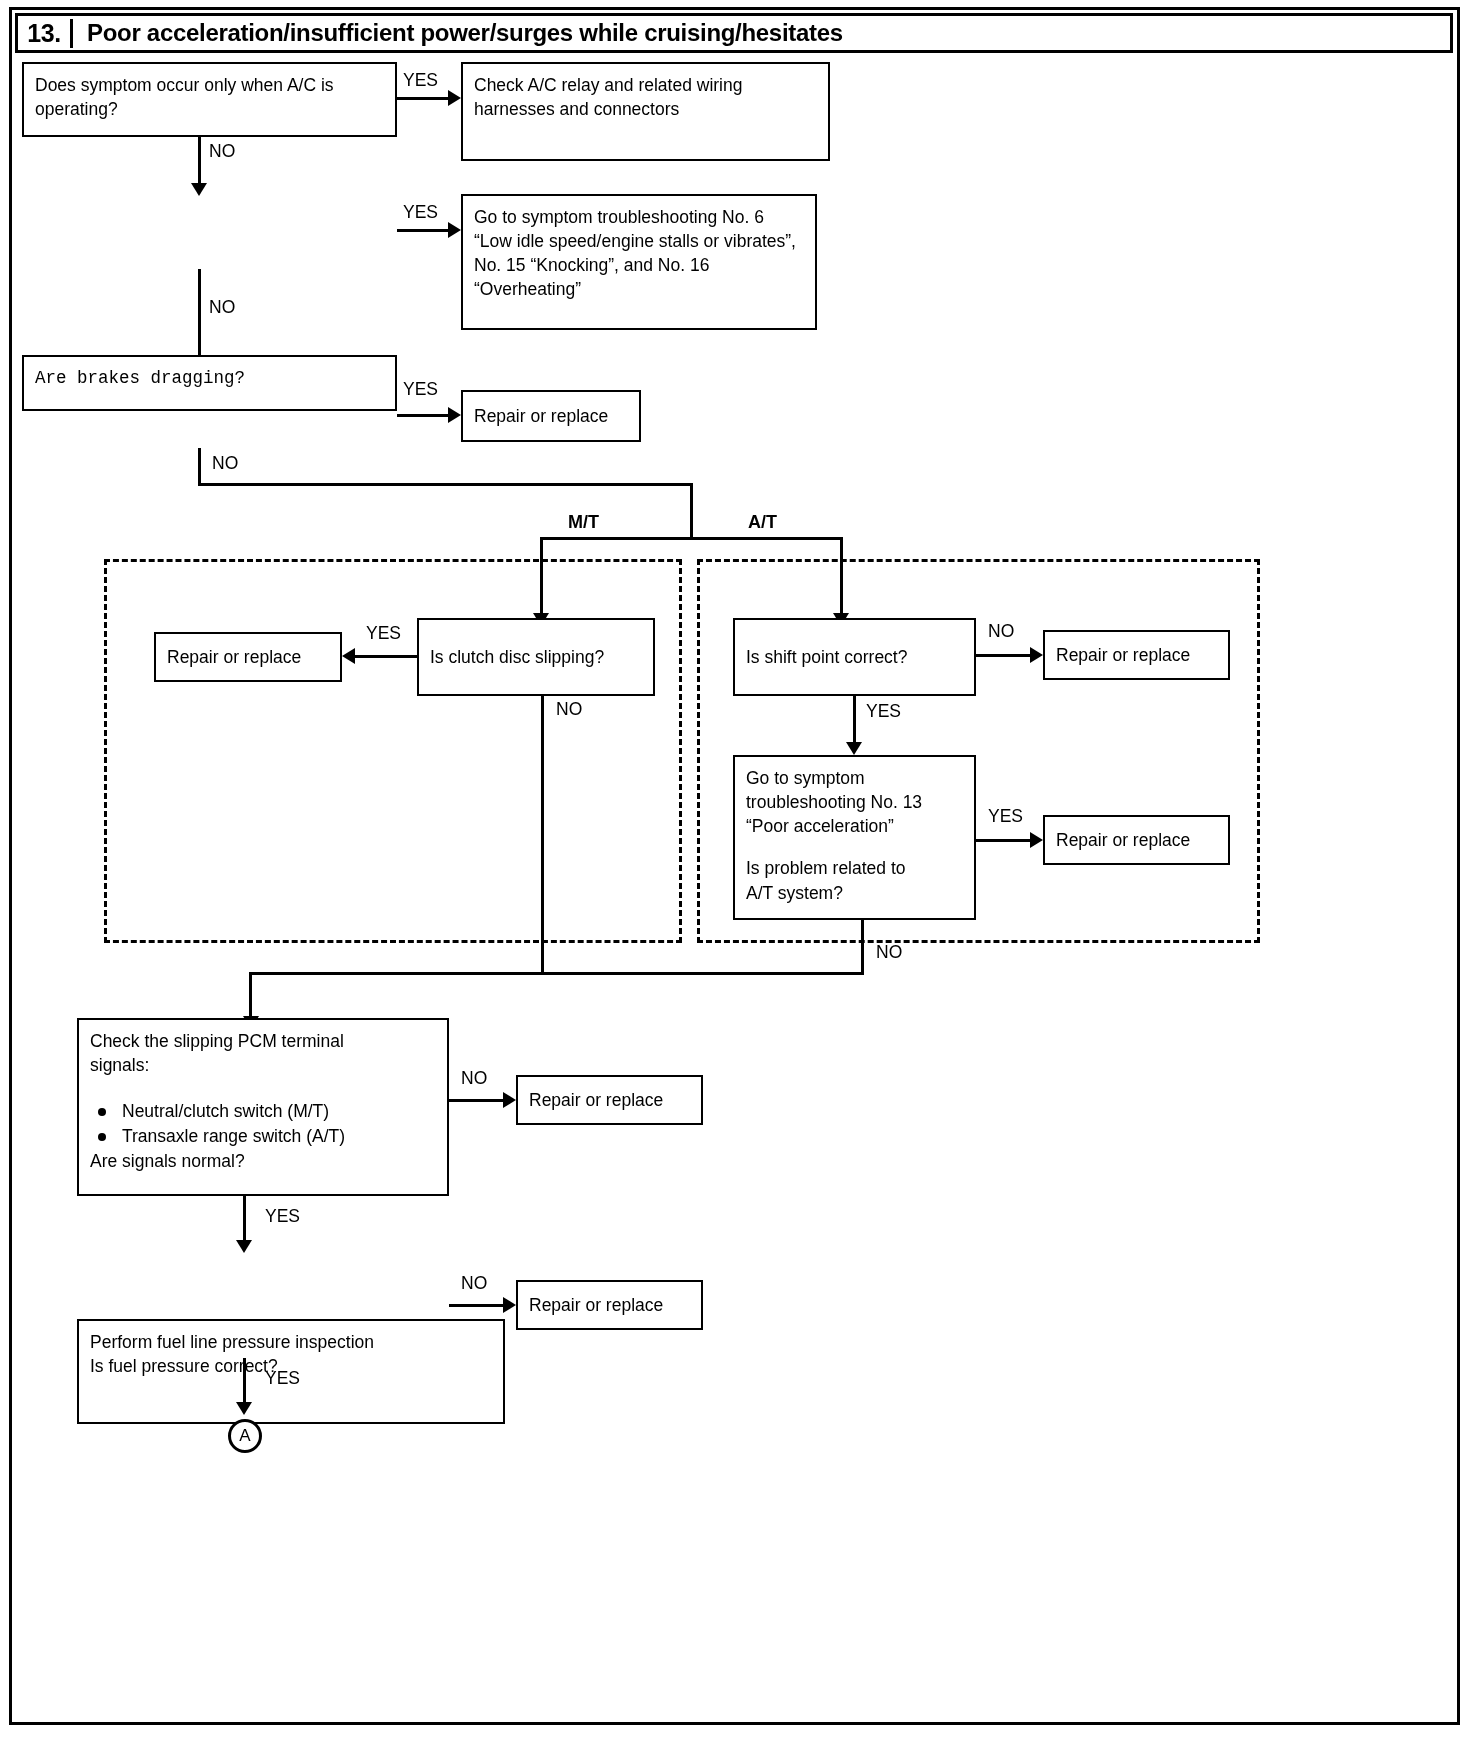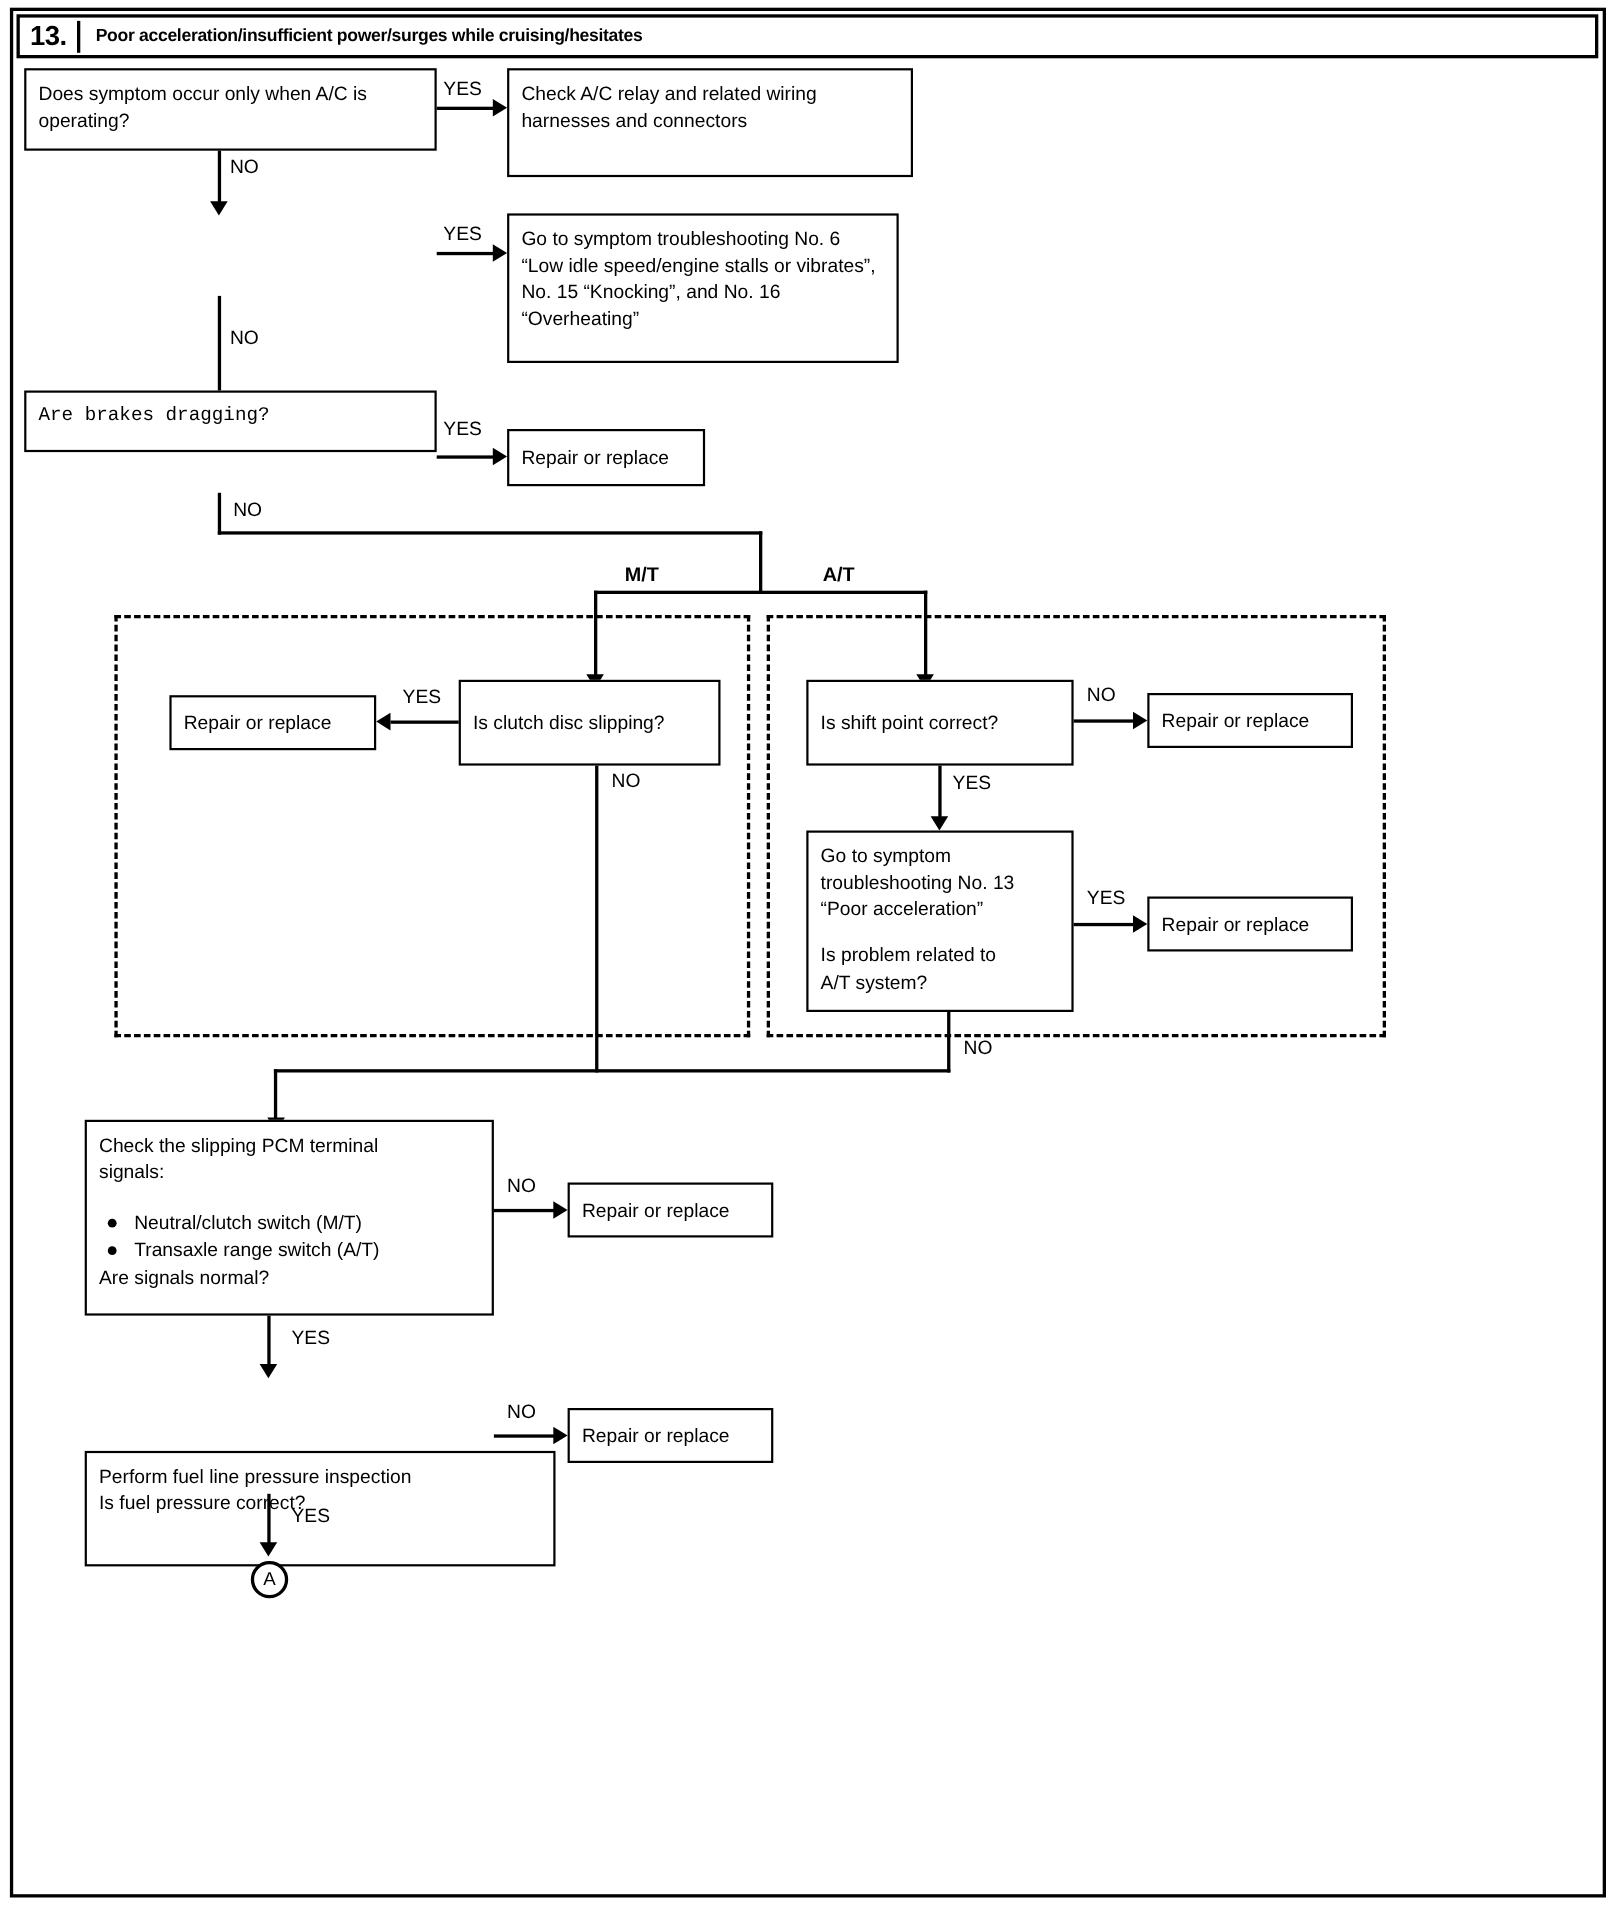--- a/index.html
+++ b/index.html
@@ -33,21 +33,21 @@
   .hdr-num{
     width:52px;
     border-right:3px solid #000;
     display:flex;align-items:center;justify-content:center;
     font-weight:bold;font-size:25px;letter-spacing:-0.5px;
   }
   .hdr-title{
     flex:1;
     display:flex;align-items:center;
     padding-left:14px;
-    font-weight:bold;font-size:16px;
+    font-weight:bold;font-size:24px;
     letter-spacing:-0.3px;
   }
 
   
   .box{
     position:absolute;
     border:2.5px solid #000;
     box-sizing:border-box;
     background:#fff;
     font-size:17.5px;

